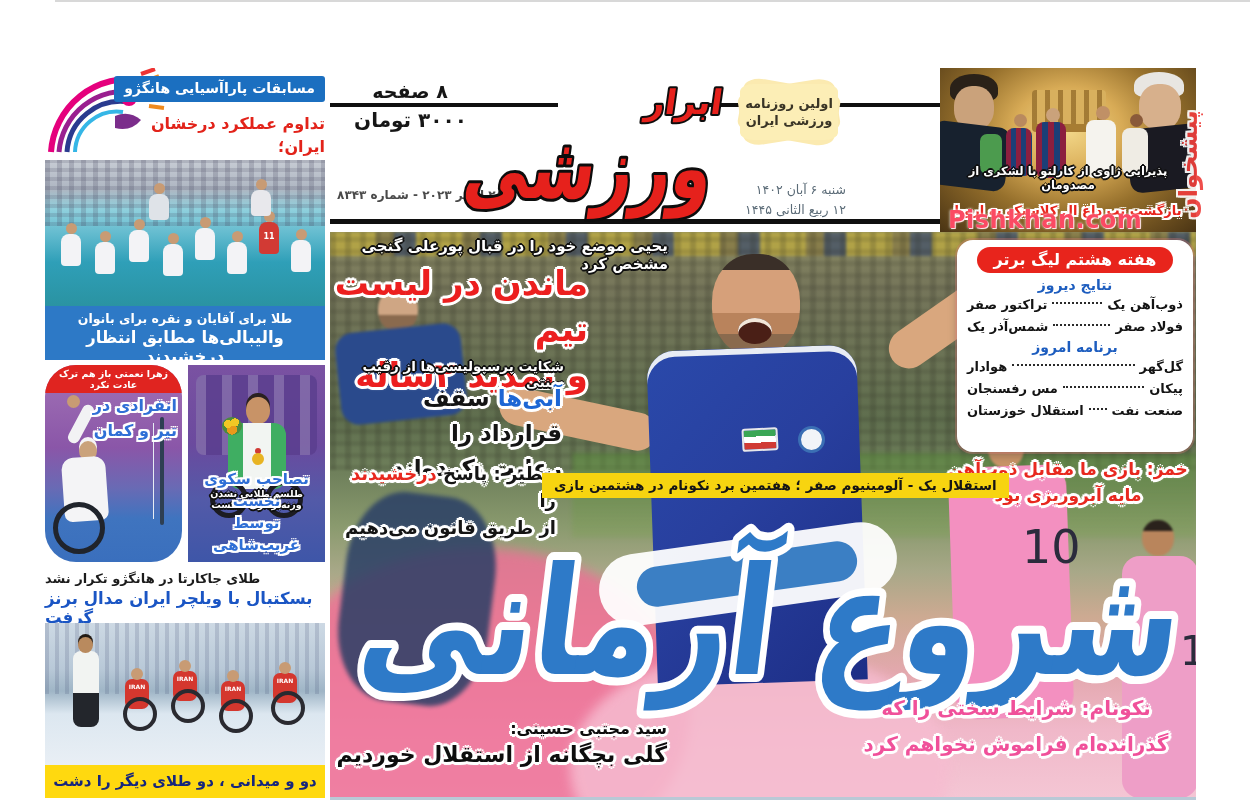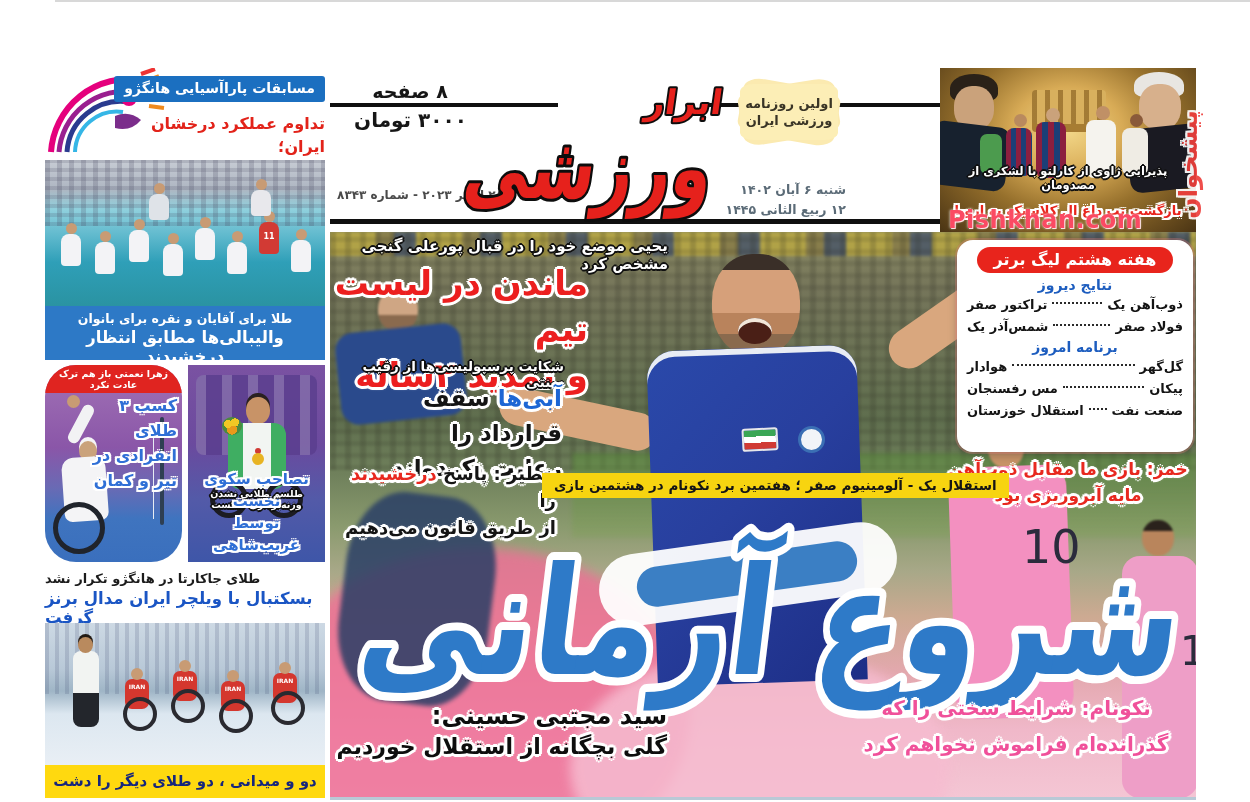--- a/index.html
+++ b/index.html
@@ -9,21 +9,21 @@
   .abs { position:absolute; }
   
   .ow { text-shadow:0 2px 0 #fff,0 -2px 0 #fff,2px 0 0 #fff,-2px 0 0 #fff,2px 2px 0 #fff,-2px 2px 0 #fff,2px -2px 0 #fff,-2px -2px 0 #fff; }
   .ow3 { text-shadow:0 3px 0 #fff,0 -3px 0 #fff,3px 0 0 #fff,-3px 0 0 #fff,2px 2px 0 #fff,-2px 2px 0 #fff,2px -2px 0 #fff,-2px -2px 0 #fff,0 0 4px #fff; }
   .ob { text-shadow:0 2px 0 #101010,0 -2px 0 #101010,2px 0 0 #101010,-2px 0 0 #101010,1px 1px 0 #101010,-1px 1px 0 #101010,1px -1px 0 #101010,-1px -1px 0 #101010; }
   
   .rule { position:absolute; background:#101010; }
   .pages-label { left:345px; top:80px; width:130px; text-align:center; font-weight:bold; font-size:19px; color:#161616; }
   .price-label { left:338px; top:108px; width:145px; text-align:center; font-weight:bold; font-size:20px; color:#161616; }
   .issue-line { left:330px; top:188px; width:180px; text-align:center; font-size:12px; font-weight:bold; color:#4a4a4a; }
-  .dates { left:712px; top:180px; width:134px; text-align:right; font-size:12.5px; font-weight:bold; color:#5b6b77; line-height:20px; }
+  .dates { left:712px; top:180px; width:134px; text-align:right; font-size:12.5px; font-weight:normal; color:#5b6b77; line-height:20px; }
   .badge { left:740px; top:84px; width:98px; height:56px; }
   .badge::before,.badge::after { content:""; position:absolute; inset:0; background:#fbeab0; border-radius:20%; }
   .badge::before { transform:rotate(10deg); } .badge::after { transform:rotate(-9deg); }
   .badge-core { position:absolute; inset:0; background:#fceeb6; border-radius:14%; z-index:1; display:flex; flex-direction:column; justify-content:center; text-align:center; font-weight:bold; font-size:13px; line-height:17px; color:#3a3526; }
   
   .promo { left:940px; top:68px; width:256px; height:164px; overflow:hidden;
     background:radial-gradient(ellipse at 50% 38%, #f3d889 0%, #d8ab56 30%, #96702c 58%, #4a3414 100%); }
   .promo .shape { position:absolute; }
   .promo-cap1 { position:absolute; left:0; bottom:40px; width:100%; text-align:center; font-weight:bold; font-size:11.5px; color:#fff; z-index:3; }
   .promo-cap2 { position:absolute; left:0; bottom:14px; width:100%; text-align:center; font-weight:bold; font-size:13px; letter-spacing:-0.3px; color:#e8241c; z-index:3; }
@@ -84,21 +84,21 @@
   .mk { left:6px; top:5px; width:332px; text-align:right; font-weight:bold; font-size:15px; color:#fff; }
   .redhead { left:0px; top:28px; width:258px; text-align:right; font-weight:bold; font-size:34px; line-height:46px; color:#ec1f1f; letter-spacing:-0.5px; }
   .subk { left:10px; top:126px; width:224px; text-align:right; font-weight:bold; font-size:13.5px; color:#fff; }
   .blues { left:8px; top:149px; width:224px; text-align:right; font-weight:bold; font-size:23px; line-height:35px; color:#141414; }
   .blues .blue { color:#1d66d4; }
   .khatir { left:8px; top:228px; width:218px; text-align:right; font-weight:bold; font-size:18px; line-height:27px; color:#141414; }
   .khatir .red { color:#e8281f; }
   .khamez { left:612px; top:224px; width:252px; text-align:center; font-weight:bold; font-size:17px; line-height:26px; color:#e8281f; z-index:7; }
   .score { left:212px; top:241px; background:#f7d410; color:#151515; font-weight:bold; font-size:13.5px; padding:4px 12px 5px; white-space:nowrap; z-index:7; }
   .hoss { left:5px; top:470px; width:332px; text-align:right; font-weight:bold; color:#0d0d0d; z-index:8; }
-  .hoss .l1 { font-size:24px; } .hoss .l2 { font-size:22px; margin-top:4px; letter-spacing:-0.5px; }
+  .hoss .l1 { font-size:16px;margin-top:17px; } .hoss .l2 { font-size:22px; margin-top:4px; letter-spacing:-0.5px; }
   .neko { left:512px; top:458px; width:348px; text-align:center; font-weight:bold; font-size:20px; line-height:36px; color:#f0509a; z-index:8; }
   .jersey-num { position:absolute; font-weight:normal; color:#2b2b3c; z-index:3;margin-left:36px; }
 </style>
 </head>
 <body>
 
 <div class="page">
 
   <div>
     <div class="rule" style="left:330px; top:103px; width:228px; height:4px;"></div>
@@ -179,21 +179,20 @@
     </div>
     <div class="lc-caption fa abs">
       <div class="l1">طلا برای آقایان و نقره برای بانوان</div>
       <div class="l2">والیبالی‌ها مطابق انتظار درخشیدند</div>
     </div>
   </div>
 
   <div class="card card-arch">
     <div class="arch-strip fa">زهرا نعمتی باز هم ترک عادت نکرد</div>
     <div class="arch-head fa ow">
-      <div>کسب ۳ طلای</div>
       <div>انفرادی در</div>
       <div>تیر و کمان</div>
     </div>
     <div class="sc" style="left:30px; top:38px; width:12px; height:42px; background:#f2f2f4; border-radius:6px; transform:rotate(28deg);"></div>
     <div class="sc" style="left:22px; top:30px; width:13px; height:13px; background:#c89b74; border-radius:50%;"></div>
     <div class="sc" style="left:34px; top:76px; width:18px; height:20px; background:#caa27b; border-radius:50%; box-shadow:0 -4px 0 #f4f4f6;"></div>
     <div class="sc" style="left:18px; top:92px; width:44px; height:64px; background:#f4f4f6; border-radius:12px 12px 8px 8px; transform:rotate(-4deg);"></div>
     <div class="sc" style="left:8px; bottom:8px; width:52px; height:52px; border:5px solid #20242c; border-radius:50%;"></div>
     <div class="sc" style="right:18px; top:52px; width:4px; height:108px; background:#2e3f52; border-radius:2px;"></div>
     <div class="sc" style="right:28px; top:58px; width:1px; height:96px; background:#e7edf4;"></div>

